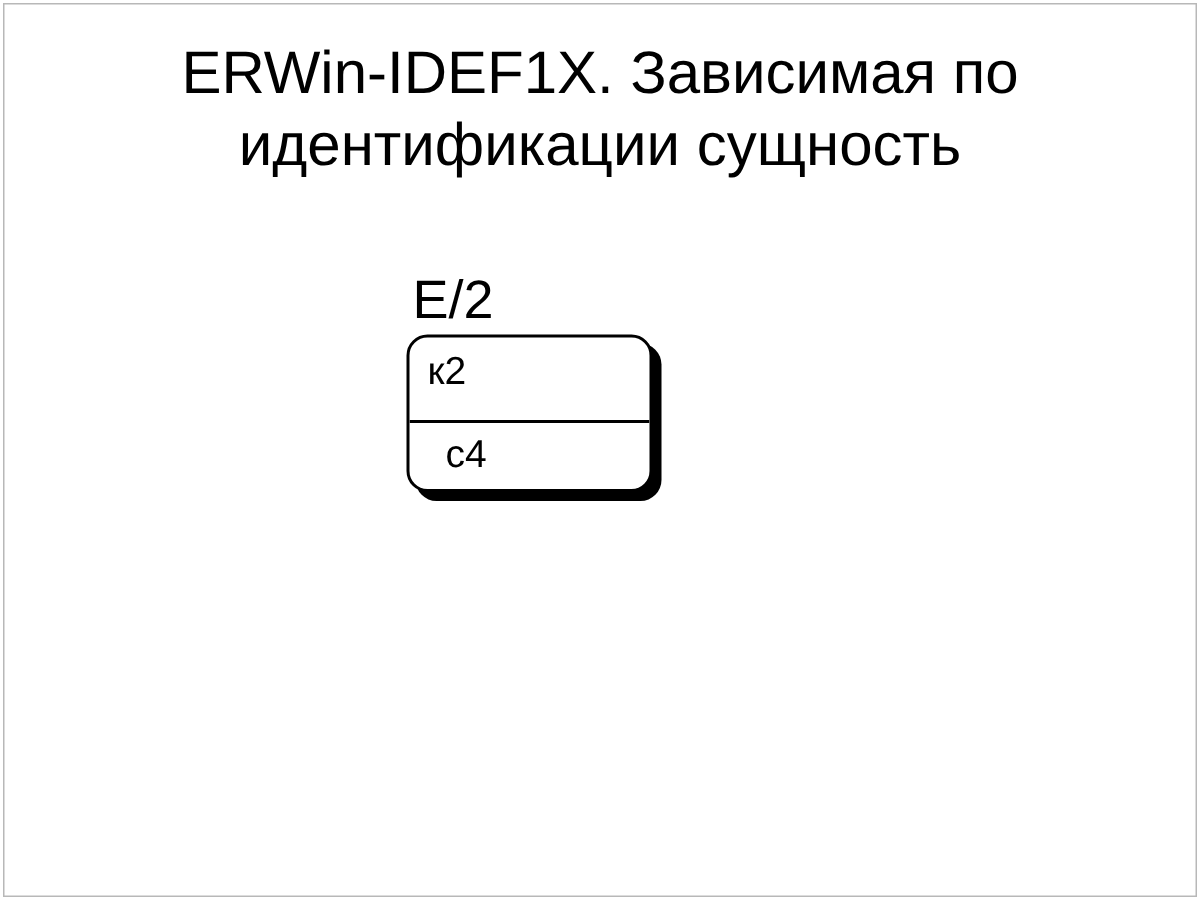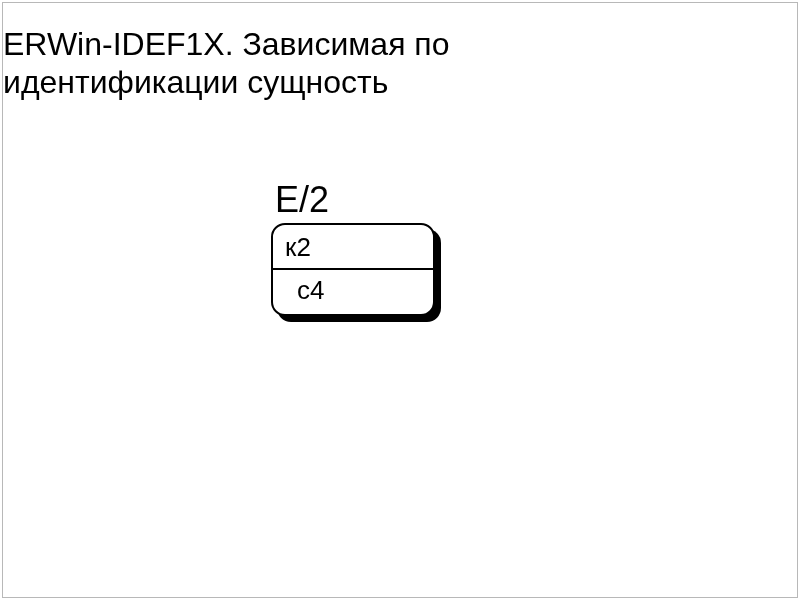--- a/index.html
+++ b/index.html
@@ -17,21 +17,22 @@
       left: 2px;
       right: 2px;
       bottom: 2px;
       border: 1px solid #b8b8b8;
     }
     .title {
       position: absolute;
       top: 22px;
       left: 0;
       right: 0;
-      font-size: 32px;
+      text-align: center;
+      font-size: 40px;
       line-height: 1.2;
       font-weight: 400;
       color: #000;
     }
     .entity-wrap {
       position: absolute;
       top: 176px;
       left: 268px;
     }
     .entity-name {
@@ -58,21 +59,21 @@
     .entity-box {
       position: relative;
       width: 164px;
       background: #fff;
       border: 2px solid #000;
       border-radius: 14px;
       z-index: 1;
       overflow: hidden;
     }
     .entity-top {
-      padding: 6px 10px 4px 12px;
+      padding: 6px 10px 16px 12px;
     }
     .entity-bottom {
       border-top: 2px solid #000;
       padding: 4px 10px 8px 24px;
     }
     .attr {
       font-size: 26px;
       line-height: 1.25;
       color: #000;
       font-weight: 400;

